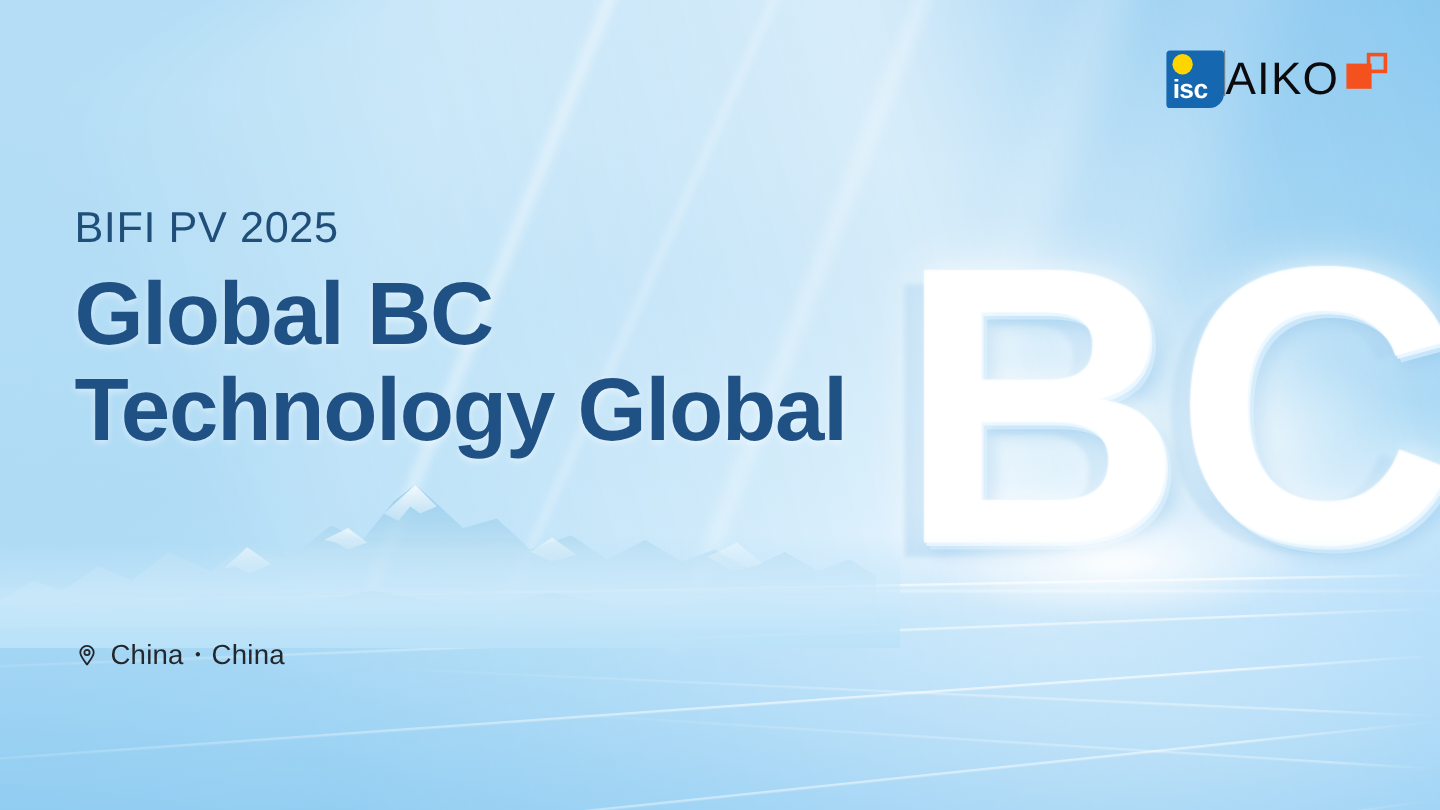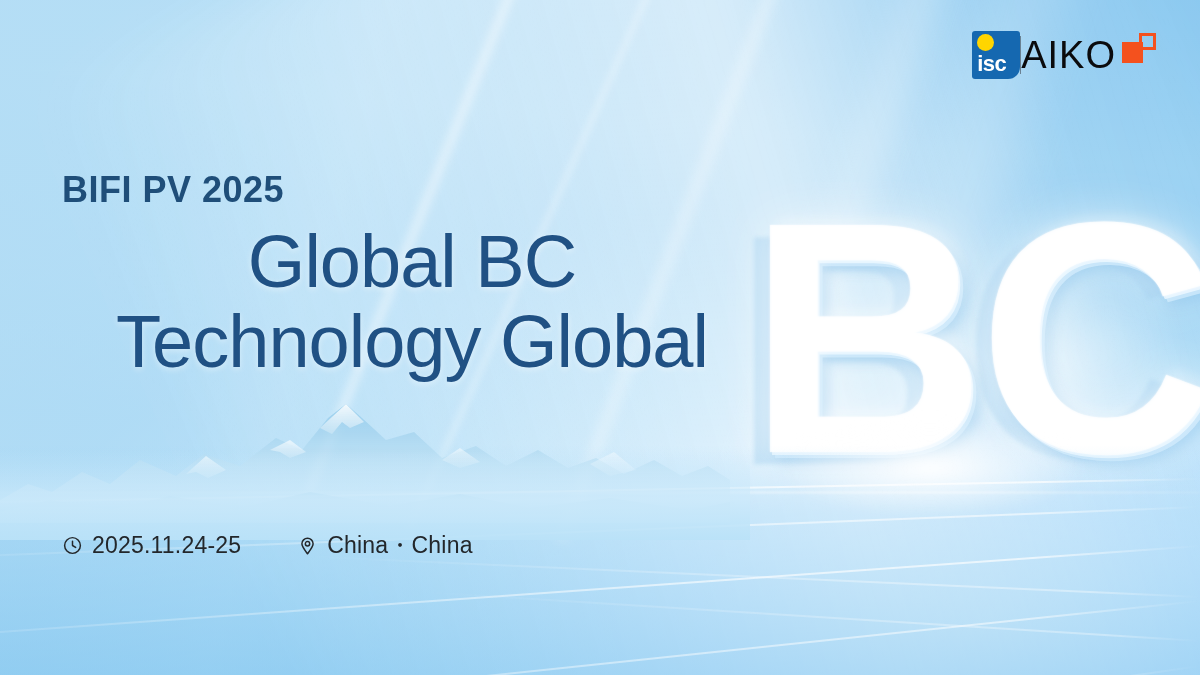--- a/index.html
+++ b/index.html
@@ -142,23 +142,22 @@
   .mount-fade {
     position: absolute;
     left: -10px; top: 450px; width: 760px; height: 90px;
     background: linear-gradient(180deg, rgba(214,238,252,0.0) 0%, rgba(205,234,251,0.75) 55%, rgba(186,226,248,0.95) 100%);
     pointer-events: none;
   }
 
   
   .logo-bar {
     position: absolute;
-    right: 44px; top: 26px;
+    right: 44px; top: 42px;
     display: flex;
-    align-items: center;
     gap: 0;
     height: 58px;
   }
   .isc-logo {
     position: relative;
     width: 48px; height: 48px;
     background: #1568B0;
     border-radius: 3px 3px 12px 3px;
   }
   .isc-sun {
@@ -215,34 +214,33 @@
 
   
   .copy {
     position: absolute;
     left: 62px; top: 170px;
     width: 700px;
   }
   .kicker {
     color: #1F4E79;
     font-size: 36px;
-    font-weight: 700;
+    font-weight: 400;
     letter-spacing: 0.5px;
     line-height: 1.1;
     margin: 0 0 12px 0;
   }
   .headline {
     color: #205184;
     font-size: 74px;
-    font-weight: 400;
+    font-weight: 700;
     letter-spacing: -1px;
     line-height: 1.08;
     margin: 0;
     text-shadow: 0 2px 6px rgba(255,255,255,0.45);
-    text-align: center;
   }
   .headline .l2 { display: block; }
 
   
   .meta {
     position: absolute;
     left: 62px; top: 530px;
     display: flex;
     align-items: center;
     gap: 56px;
@@ -337,27 +335,20 @@
     <p class="kicker">BIFI PV 2025</p>
     <h1 class="headline">
       <span class="l1">Global BC</span>
       <span class="l2">Technology Global</span>
     </h1>
   </div>
 
   <div class="meta">
     <div class="meta-item">
       <svg class="meta-ico" width="21" height="21" viewBox="0 0 24 24" fill="none">
-        <circle cx="12" cy="12" r="9" stroke="#23272B" stroke-width="1.7"></circle>
-        <path d="M12 7.2 L12 12 L15.6 14.2" stroke="#23272B" stroke-width="1.7" stroke-linecap="round" stroke-linejoin="round"></path>
-      </svg>
-      <span>2025.11.24-25</span>
-    </div>
-    <div class="meta-item">
-      <svg class="meta-ico" width="21" height="21" viewBox="0 0 24 24" fill="none">
         <path d="M12 21.5c3.8-5 6.4-8.2 6.4-11.4A6.4 6.4 0 0 0 5.6 10.1c0 3.2 2.6 6.4 6.4 11.4Z" stroke="#23272B" stroke-width="1.7" stroke-linejoin="round"></path>
         <circle cx="12" cy="10" r="2.5" stroke="#23272B" stroke-width="1.7"></circle>
       </svg>
       <span>China・China</span>
     </div>
   </div>
 
 </div>
 
 </body></html>

